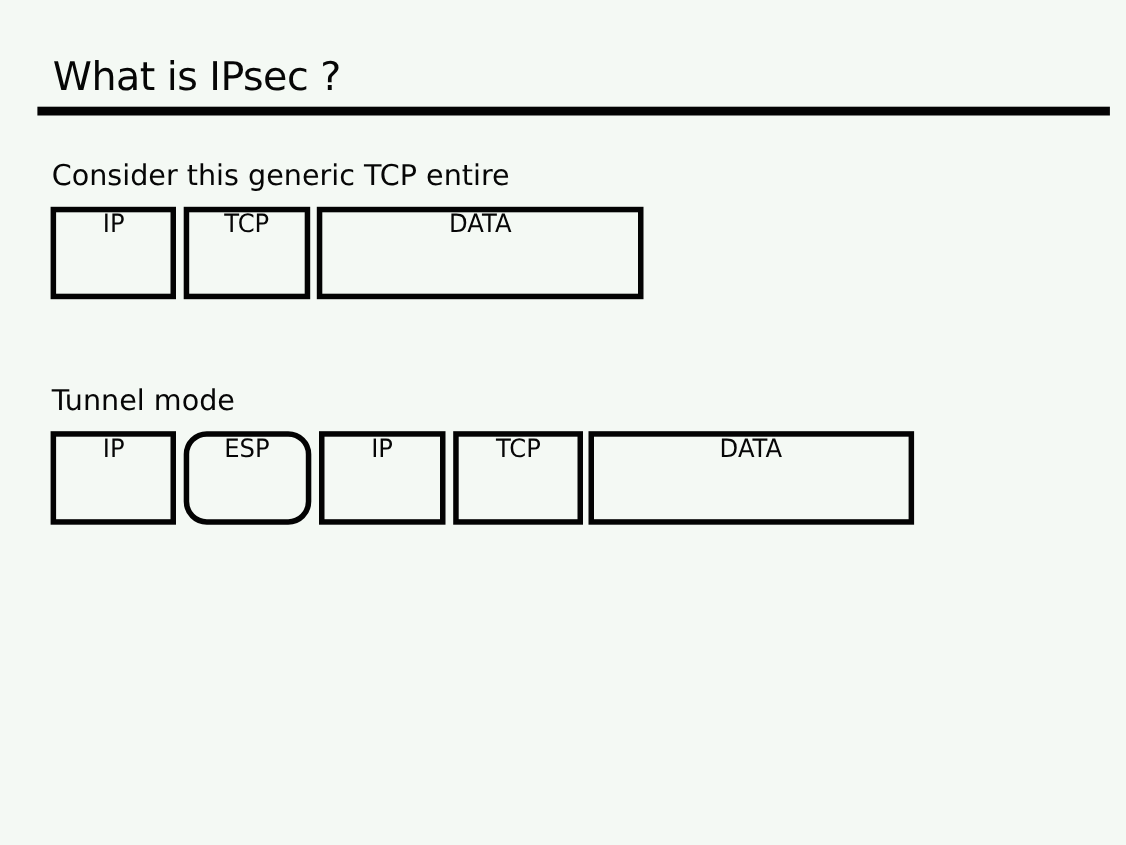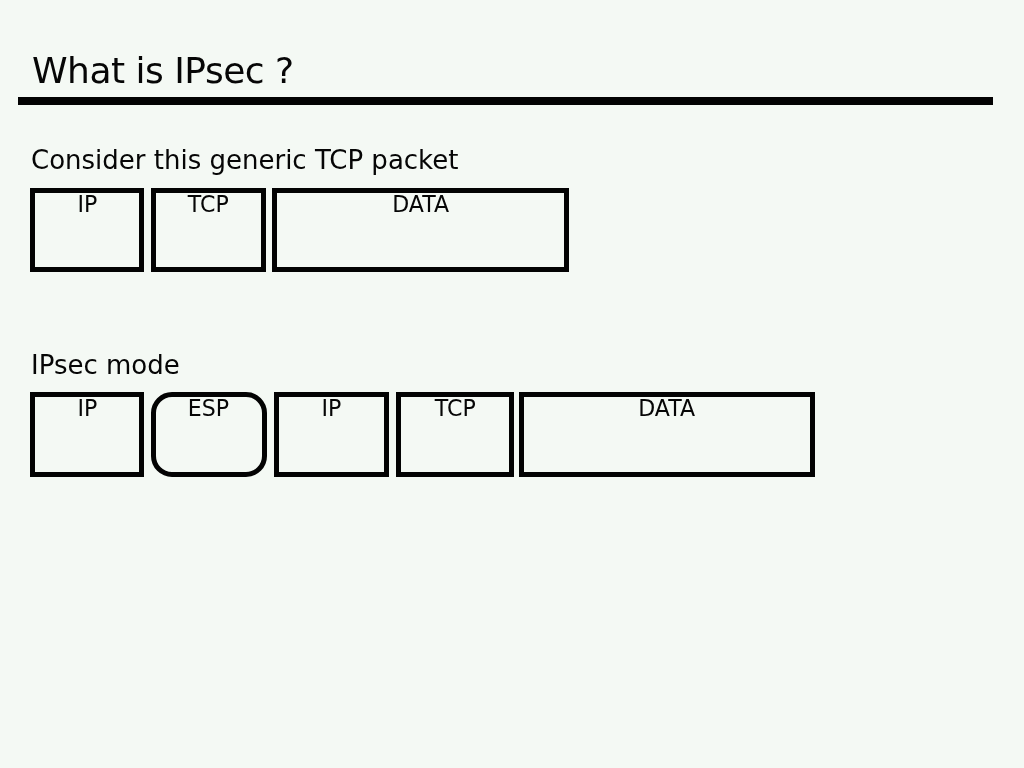--- a/index.html
+++ b/index.html
@@ -8,20 +8,21 @@
     font-family: "DejaVu Sans", "Liberation Sans", sans-serif;
     background: #f4f9f4;
     color: #000;
     overflow: hidden;
   }
   .slide {
     position: relative;
     width: 967px;
     height: 768px;
     background: #f4f9f4;
+    margin-left: 16px;
   }
   .slide-title {
     position: absolute;
     left: 32px;
     top: 53px;
     font-size: 36px;
     font-weight: 400;
     line-height: 1;
     letter-spacing: -0.5px;
     color: #060606;
@@ -77,35 +78,35 @@
 </style>
 </head>
 <body>
 
 <div class="slide">
 
   <h1 class="slide-title">What is IPsec ?</h1>
 
   <div class="title-rule"></div>
 
-  <p class="body-line caption-1">Consider this generic TCP packet</p>
+  <p class="body-line caption-1">Consider this generic TCP entire</p>
 
   <div class="row1">
     <div class="pbox r1-ip">
       <span class="plabel">IP</span>
     </div>
     <div class="pbox r1-tcp">
       <span class="plabel">TCP</span>
     </div>
     <div class="pbox r1-data">
       <span class="plabel">DATA</span>
     </div>
   </div>
 
-  <p class="body-line caption-2">IPsec mode</p>
+  <p class="body-line caption-2">Tunnel mode</p>
 
   <div class="row2">
     <div class="pbox r2-ip1">
       <span class="plabel">IP</span>
     </div>
     <div class="pbox r2-esp">
       <span class="plabel">ESP</span>
     </div>
     <div class="pbox r2-ip2">
       <span class="plabel">IP</span>

